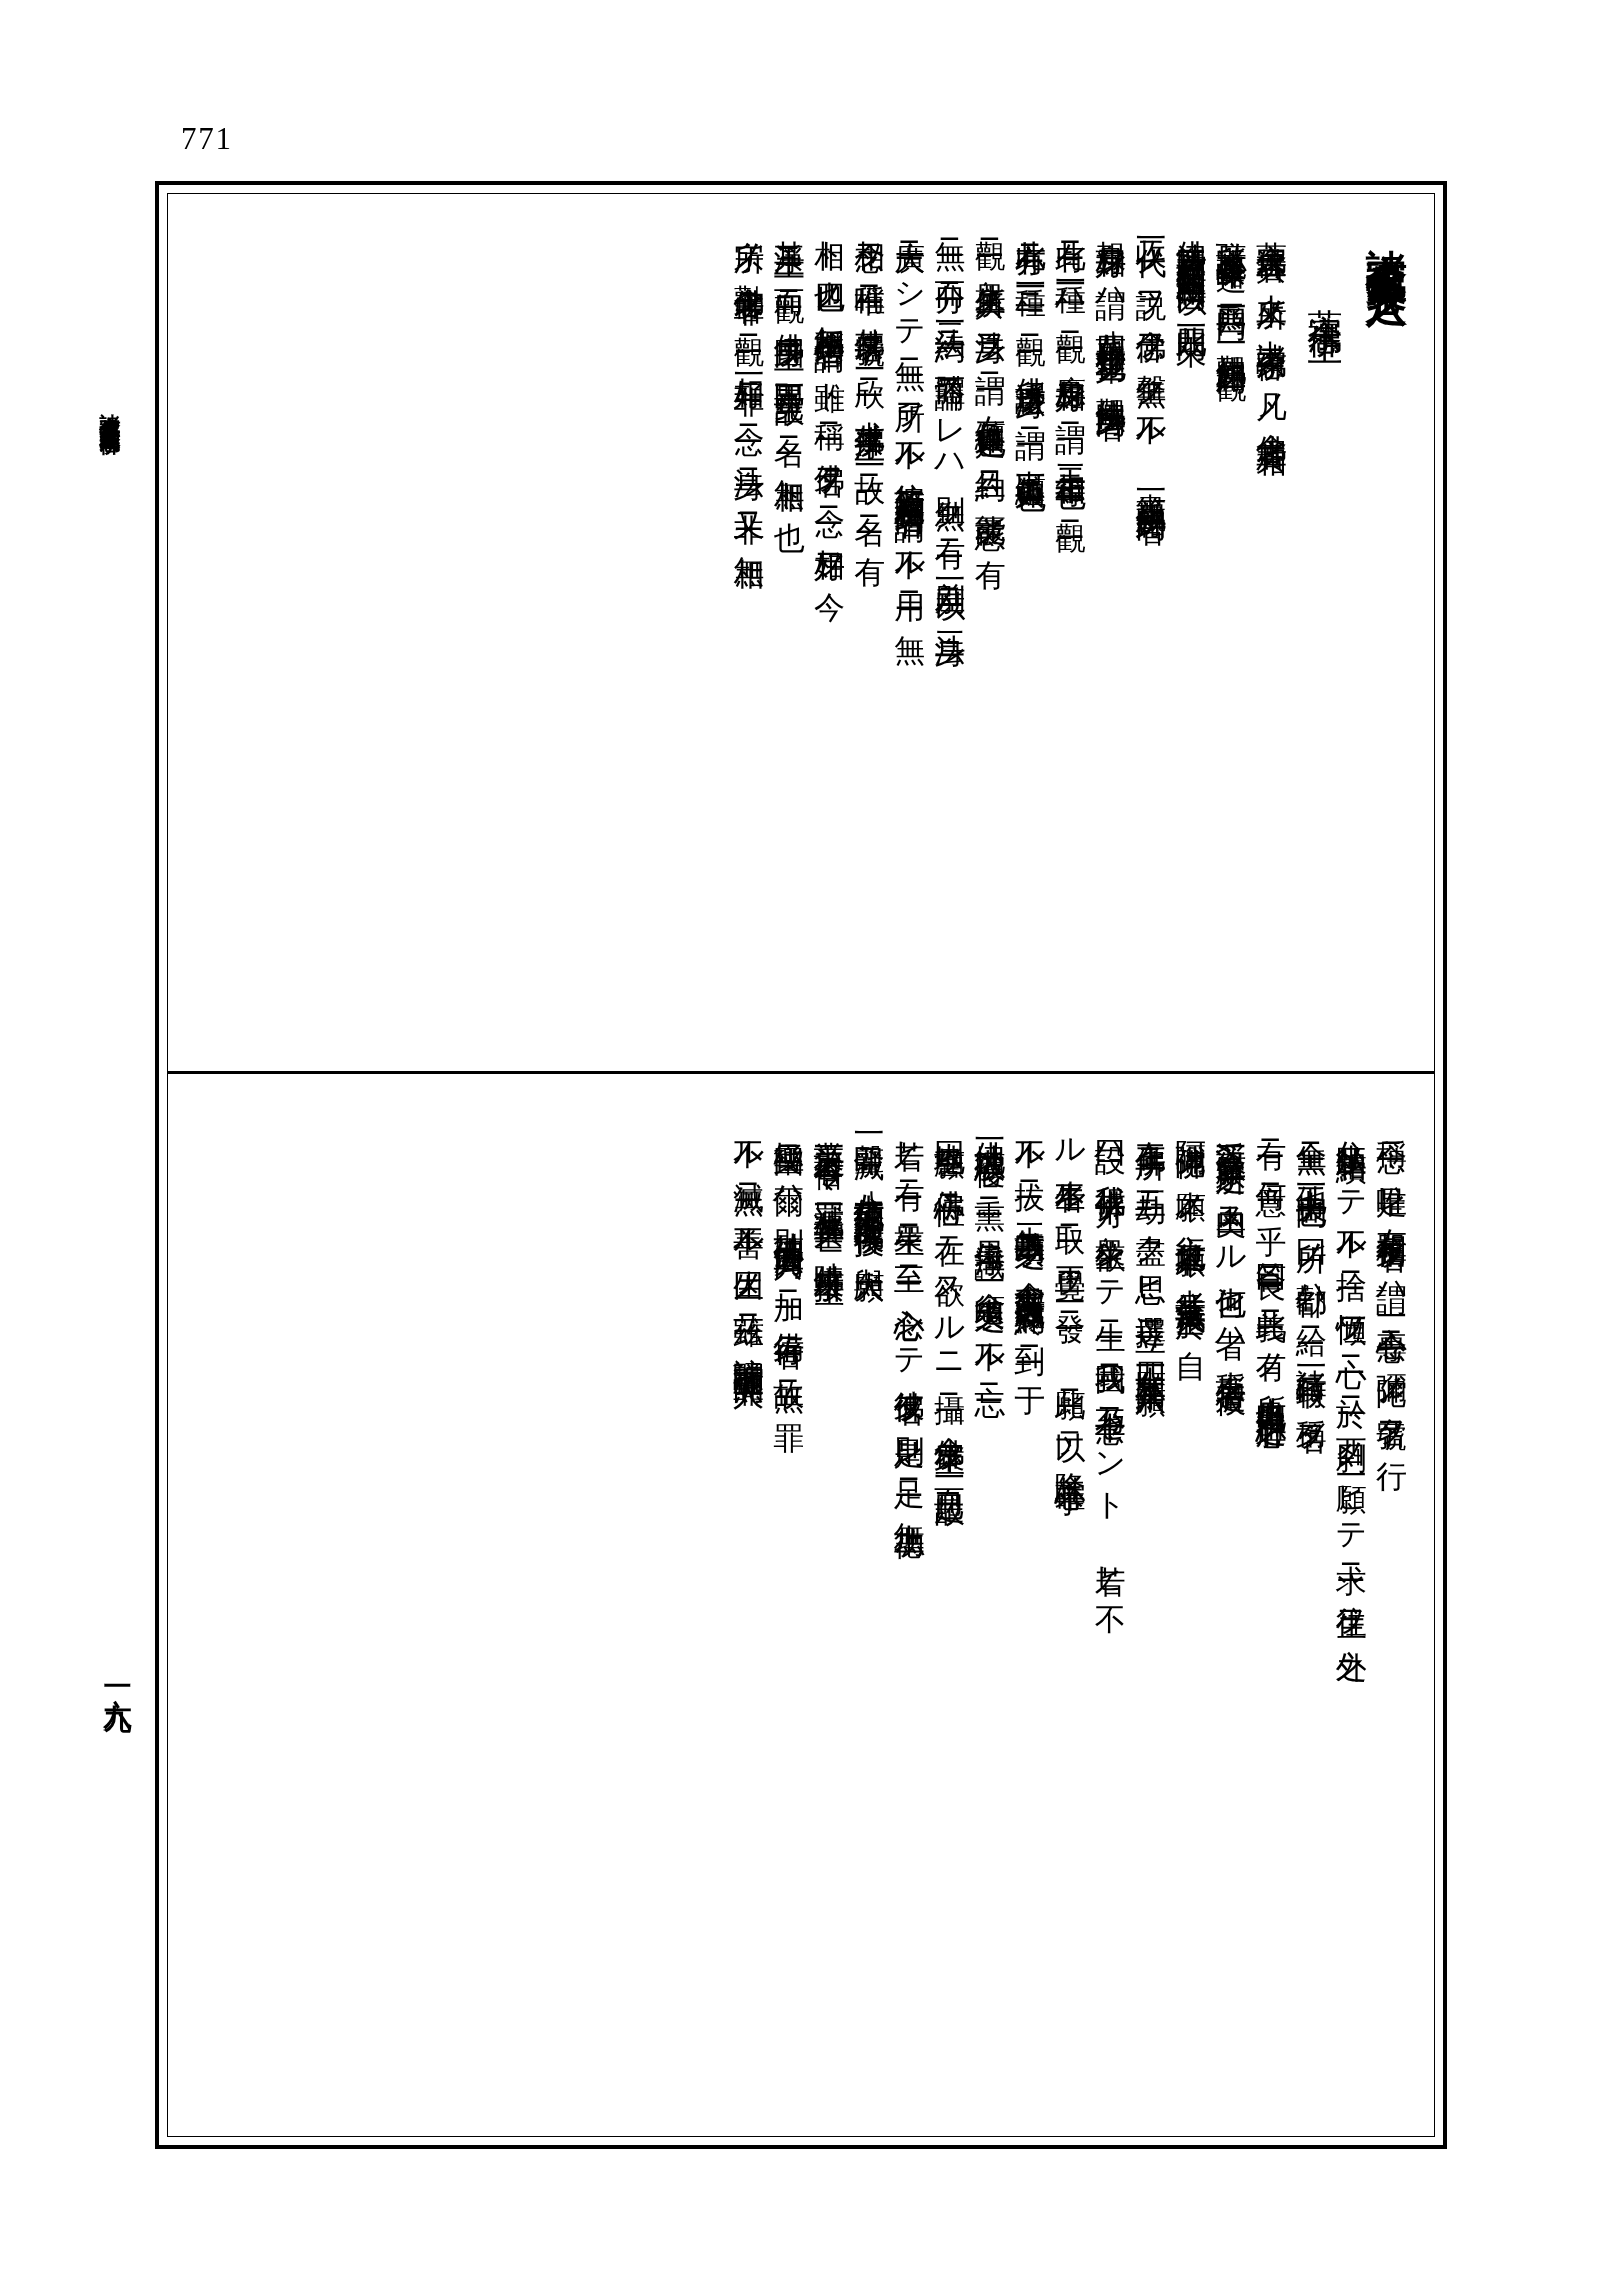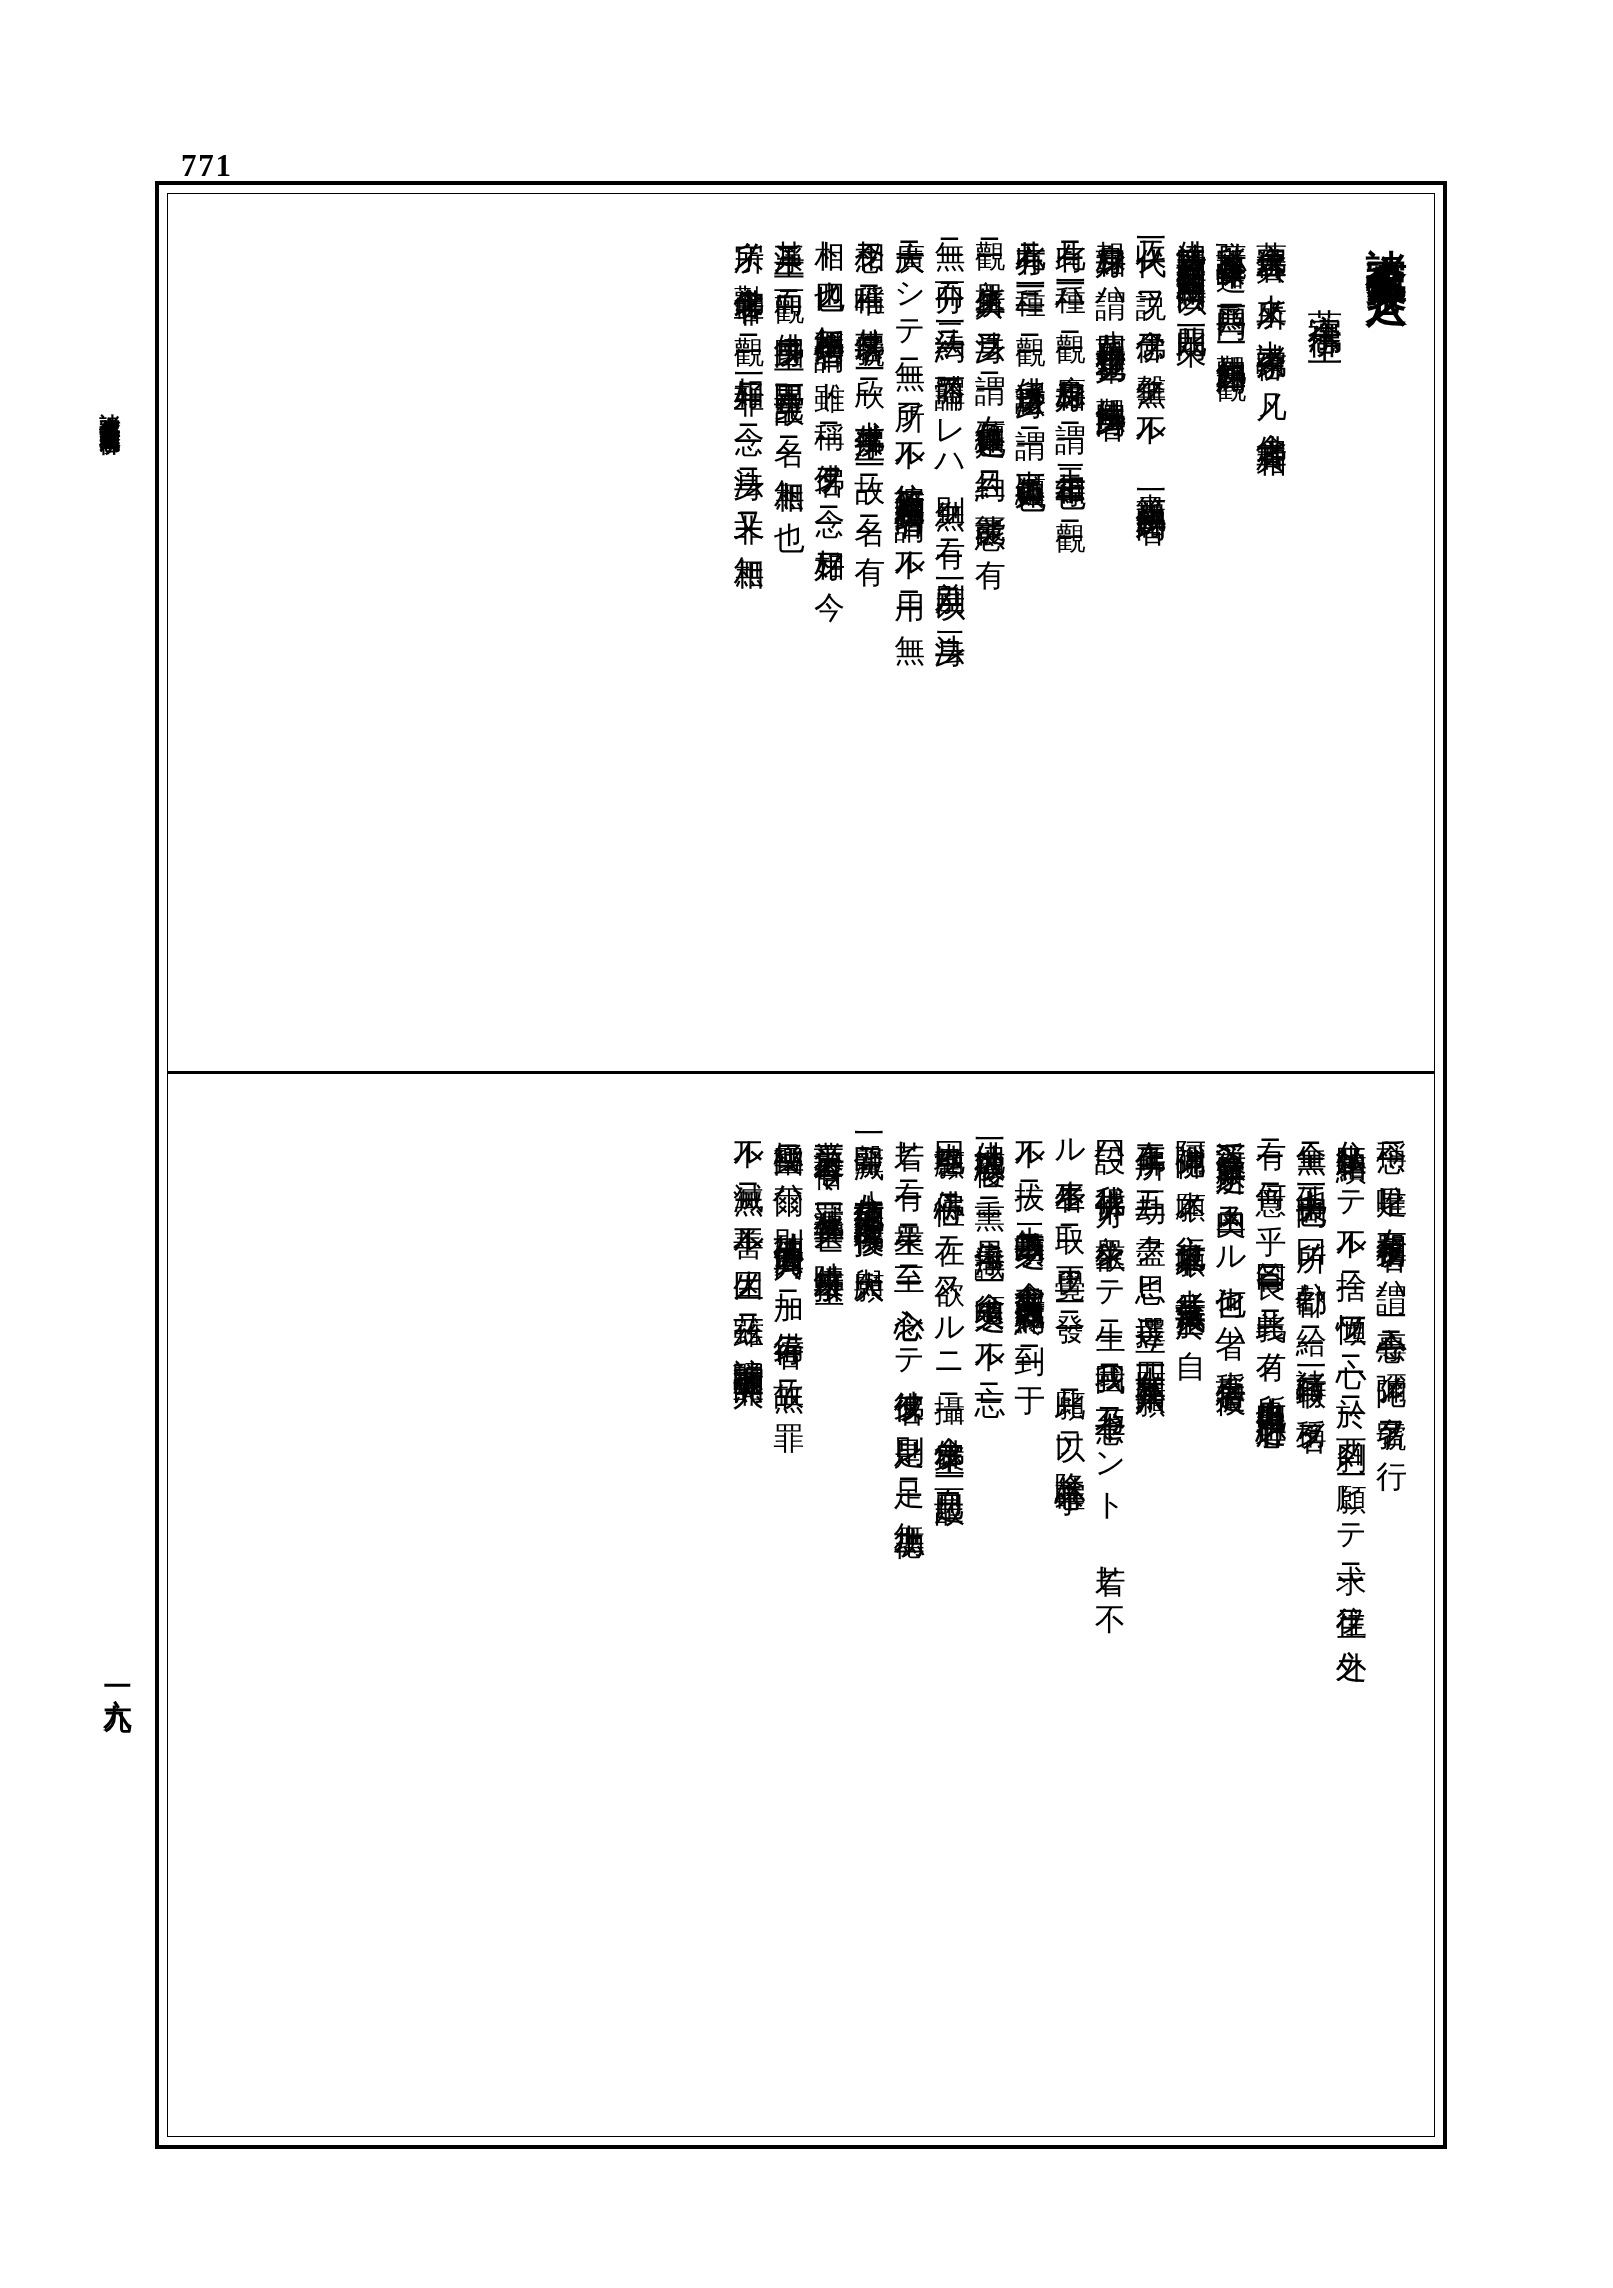--- a/index.html
+++ b/index.html
@@ -13,23 +13,23 @@
     position: relative;
     font-family: "DejaVu Serif", serif;
     color: #000000;
     overflow: hidden;
   }
 
   
   .folio-top {
     position: absolute;
     left: 181px;
-    top: 148px;
+    top: 121px;
     font-family: "Liberation Serif", serif;
-    font-weight: bold;
+    font-weight: normal;
     font-size: 31px;
     letter-spacing: 1.8px;
   }
 
   
   .page-frame {
     position: absolute;
     left: 155px;
     top: 181px;
     width: 1292px;

